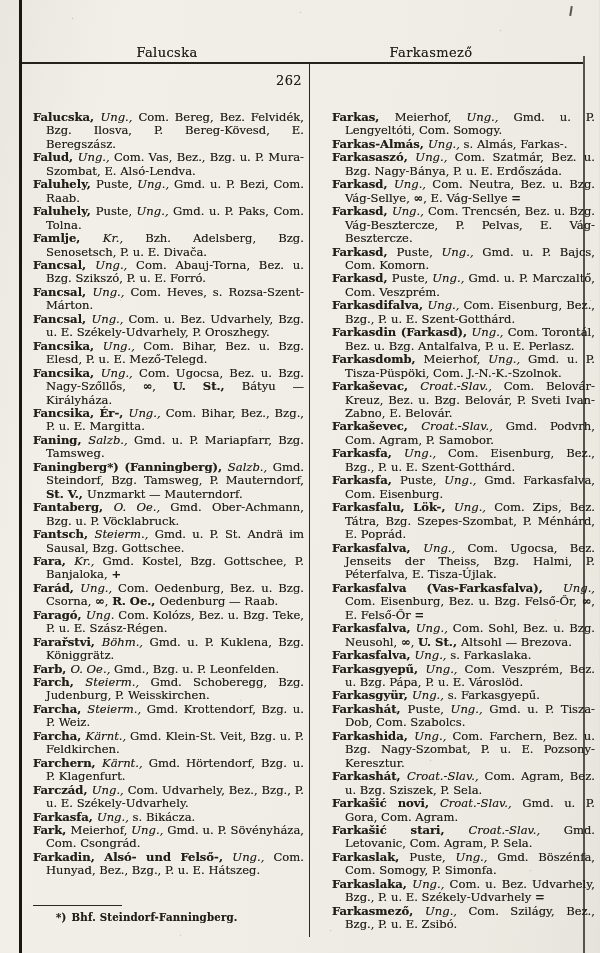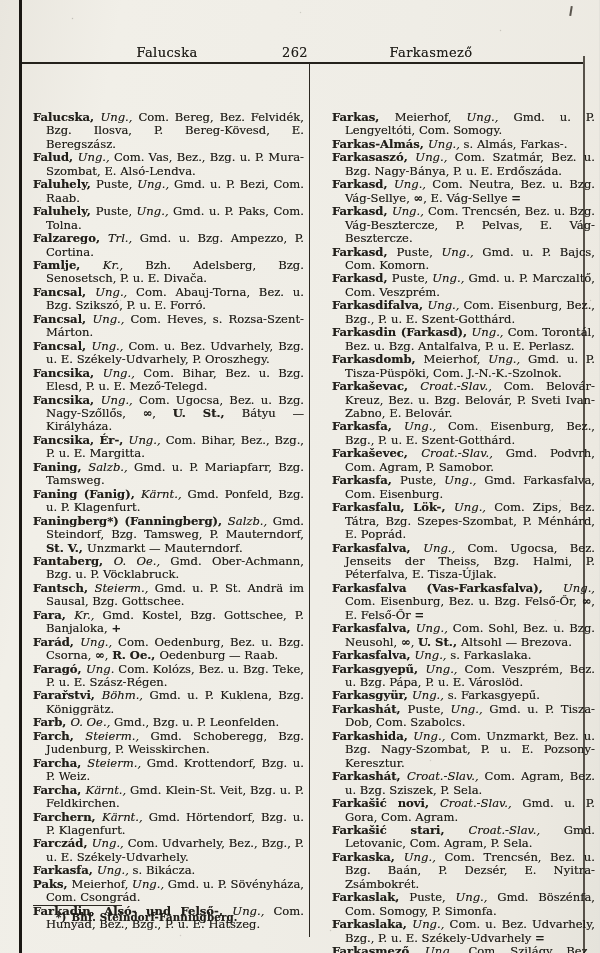--- a/index.html
+++ b/index.html
@@ -3,21 +3,21 @@
 <meta charset="utf-8">
 <style>
   html,body{margin:0;padding:0;}
   body{width:600px;height:953px;overflow:hidden;background:#e4e2db;}
   .page{position:absolute;left:0;top:0;width:599px;height:953px;
     background:linear-gradient(100deg,#e9e6de 0%,#f1efe8 16%,#efede6 55%,#ece9e1 88%,#e5e3db 100%);
     font-family:"DejaVu Serif","Liberation Serif",serif;color:#211f1a;}
   .hdr{position:absolute;top:45px;font-size:13px;letter-spacing:.4px;text-align:center;
     text-shadow:0 0 .3px rgba(20,18,14,.6);}
   .hdr-left{left:87px;width:160px;}
-  .hdr-center{left:255px;width:80px;}
+  .hdr-center{left:249px;width:80px;margin-top:28px;}
   .hdr-right{left:350px;width:162px;}
   .rule-top{position:absolute;left:21px;top:62px;width:563px;height:2px;background:#25221c;}
   .border-left{position:absolute;left:19px;top:0;width:3px;height:953px;background:#1a1713;}
   .border-right{position:absolute;left:583px;top:56px;width:2px;height:897px;background:#57524a;}
   .divider{position:absolute;left:309px;top:63px;width:1.4px;height:874px;background:#2c2822;}
   .col{position:absolute;top:69px;margin-top:42px;}
   .col-left{left:33px;width:271px;}
   .col-right{left:332px;width:263px;}
   .entry{margin:0;text-align:justify;text-indent:-13px;padding-left:13px;
     font-size:11.6px;line-height:13.45px;text-shadow:0 0 .3px rgba(25,22,17,.55);}
@@ -55,75 +55,72 @@
   <div class="rule-top"></div>
   <div class="border-left"></div>
   <div class="border-right"></div>
   <div class="divider"></div>
 
   <div class="col col-left">
       <p class="entry"><span class="seg-b">Falucska, </span><span class="seg-i">Ung., </span><span class="seg-r">Com. Bereg, Bez. Felvidék, Bzg. Ilosva, P. Bereg-Kövesd, E. Beregszász.</span></p>
       <p class="entry"><span class="seg-b">Falud, </span><span class="seg-i">Ung., </span><span class="seg-r">Com. Vas, Bez., Bzg. u. P. Mura-Szombat, E. Alsó-Lendva.</span></p>
       <p class="entry"><span class="seg-b">Faluhely, </span><span class="seg-r">Puste, </span><span class="seg-i">Ung., </span><span class="seg-r">Gmd. u. P. Bezi, Com. Raab.</span></p>
       <p class="entry"><span class="seg-b">Faluhely, </span><span class="seg-r">Puste, </span><span class="seg-i">Ung., </span><span class="seg-r">Gmd. u. P. Paks, Com. Tolna.</span></p>
-      <p class="entry"><span class="seg-b">Falzarego, </span><span class="seg-i">Trl., </span><span class="seg-r">Gmd. u. Bzg. Ampezzo, P. Cortina.</span></p>
       <p class="entry"><span class="seg-b">Famlje, </span><span class="seg-i">Kr., </span><span class="seg-r">Bzh. Adelsberg, Bzg. Senosetsch, P. u. E. Divača.</span></p>
       <p class="entry"><span class="seg-b">Fancsal, </span><span class="seg-i">Ung., </span><span class="seg-r">Com. Abauj-Torna, Bez. u. Bzg. Szikszó, P. u. E. Forró.</span></p>
       <p class="entry"><span class="seg-b">Fancsal, </span><span class="seg-i">Ung., </span><span class="seg-r">Com. Heves, s. Rozsa-Szent-Márton.</span></p>
       <p class="entry"><span class="seg-b">Fancsal, </span><span class="seg-i">Ung., </span><span class="seg-r">Com. u. Bez. Udvarhely, Bzg. u. E. Székely-Udvarhely, P. Oroszhegy.</span></p>
       <p class="entry"><span class="seg-b">Fancsika, </span><span class="seg-i">Ung., </span><span class="seg-r">Com. Bihar, Bez. u. Bzg. Elesd, P. u. E. Mező-Telegd.</span></p>
       <p class="entry"><span class="seg-b">Fancsika, </span><span class="seg-i">Ung., </span><span class="seg-r">Com. Ugocsa, Bez. u. Bzg. Nagy-Szőllős, </span><span class="seg-sym">∞</span><span class="seg-r">, </span><span class="seg-b">U. St., </span><span class="seg-r">Bátyu — Királyháza.</span></p>
       <p class="entry"><span class="seg-b">Fancsika, Ér-, </span><span class="seg-i">Ung., </span><span class="seg-r">Com. Bihar, Bez., Bzg., P. u. E. Margitta.</span></p>
       <p class="entry"><span class="seg-b">Faning, </span><span class="seg-i">Salzb., </span><span class="seg-r">Gmd. u. P. Mariapfarr, Bzg. Tamsweg.</span></p>
-      <p class="entry"><span class="seg-b">Faning (Fanig), </span><span class="seg-i">Kärnt., </span><span class="seg-r">Gmd. Ponfeld, Bzg. u. P. Klagenfurt.</span></p>
       <p class="entry"><span class="seg-b">Faningberg*) (Fanningberg), </span><span class="seg-i">Salzb., </span><span class="seg-r">Gmd. Steindorf, Bzg. Tamsweg, P. Mauterndorf, </span><span class="seg-b">St. V., </span><span class="seg-r">Unzmarkt — Mauterndorf.</span></p>
       <p class="entry"><span class="seg-b">Fantaberg, </span><span class="seg-i">O. Oe., </span><span class="seg-r">Gmd. Ober-Achmann, Bzg. u. P. Vöcklabruck.</span></p>
       <p class="entry"><span class="seg-b">Fantsch, </span><span class="seg-i">Steierm., </span><span class="seg-r">Gmd. u. P. St. Andrä im Sausal, Bzg. Gottschee.</span></p>
       <p class="entry"><span class="seg-b">Fara, </span><span class="seg-i">Kr., </span><span class="seg-r">Gmd. Kostel, Bzg. Gottschee, P. Banjaloka, </span><span class="seg-sym">+</span></p>
       <p class="entry"><span class="seg-b">Farád, </span><span class="seg-i">Ung., </span><span class="seg-r">Com. Oedenburg, Bez. u. Bzg. Csorna, </span><span class="seg-sym">∞</span><span class="seg-r">, </span><span class="seg-b">R. Oe., </span><span class="seg-r">Oedenburg — Raab.</span></p>
       <p class="entry"><span class="seg-b">Faragó, </span><span class="seg-i">Ung. </span><span class="seg-r">Com. Kolózs, Bez. u. Bzg. Teke, P. u. E. Szász-Régen.</span></p>
       <p class="entry"><span class="seg-b">Farařstvi, </span><span class="seg-i">Böhm., </span><span class="seg-r">Gmd. u. P. Kuklena, Bzg. Königgrätz.</span></p>
       <p class="entry"><span class="seg-b">Farb, </span><span class="seg-i">O. Oe., </span><span class="seg-r">Gmd., Bzg. u. P. Leonfelden.</span></p>
       <p class="entry"><span class="seg-b">Farch, </span><span class="seg-i">Steierm., </span><span class="seg-r">Gmd. Schoberegg, Bzg. Judenburg, P. Weisskirchen.</span></p>
       <p class="entry"><span class="seg-b">Farcha, </span><span class="seg-i">Steierm., </span><span class="seg-r">Gmd. Krottendorf, Bzg. u. P. Weiz.</span></p>
       <p class="entry"><span class="seg-b">Farcha, </span><span class="seg-i">Kärnt., </span><span class="seg-r">Gmd. Klein-St. Veit, Bzg. u. P. Feldkirchen.</span></p>
       <p class="entry"><span class="seg-b">Farchern, </span><span class="seg-i">Kärnt., </span><span class="seg-r">Gmd. Hörtendorf, Bzg. u. P. Klagenfurt.</span></p>
       <p class="entry"><span class="seg-b">Farczád, </span><span class="seg-i">Ung., </span><span class="seg-r">Com. Udvarhely, Bez., Bzg., P. u. E. Székely-Udvarhely.</span></p>
       <p class="entry"><span class="seg-b">Farkasfa, </span><span class="seg-i">Ung., </span><span class="seg-r">s. Bikácza.</span></p>
-      <p class="entry"><span class="seg-b">Paks, </span><span class="seg-r">Meierhof, </span><span class="seg-i">Ung., </span><span class="seg-r">Gmd. u. P. Sövényháza, Com. Csongrád.</span></p>
+      <p class="entry"><span class="seg-b">Fark, </span><span class="seg-r">Meierhof, </span><span class="seg-i">Ung., </span><span class="seg-r">Gmd. u. P. Sövényháza, Com. Csongrád.</span></p>
       <p class="entry"><span class="seg-b">Farkadin, Alsó- und Felső-, </span><span class="seg-i">Ung., </span><span class="seg-r">Com. Hunyad, Bez., Bzg., P. u. E. Hátszeg.</span></p>
     </div>
   <div class="col col-right">
       <p class="entry"><span class="seg-b">Farkas, </span><span class="seg-r">Meierhof, </span><span class="seg-i">Ung., </span><span class="seg-r">Gmd. u. P. Lengyeltóti, Com. Somogy.</span></p>
       <p class="entry"><span class="seg-b">Farkas-Almás, </span><span class="seg-i">Ung., </span><span class="seg-r">s. Almás, Farkas-.</span></p>
       <p class="entry"><span class="seg-b">Farkasaszó, </span><span class="seg-i">Ung., </span><span class="seg-r">Com. Szatmár, Bez. u. Bzg. Nagy-Bánya, P. u. E. Erdőszáda.</span></p>
       <p class="entry"><span class="seg-b">Farkasd, </span><span class="seg-i">Ung., </span><span class="seg-r">Com. Neutra, Bez. u. Bzg. Vág-Sellye, </span><span class="seg-sym">∞</span><span class="seg-r">, E. Vág-Sellye </span><span class="seg-sym">=</span></p>
       <p class="entry"><span class="seg-b">Farkasd, </span><span class="seg-i">Ung., </span><span class="seg-r">Com. Trencsén, Bez. u. Bzg. Vág-Besztercze, P. Pelvas, E. Vág-Besztercze.</span></p>
       <p class="entry"><span class="seg-b">Farkasd, </span><span class="seg-r">Puste, </span><span class="seg-i">Ung., </span><span class="seg-r">Gmd. u. P. Bajcs, Com. Komorn.</span></p>
       <p class="entry"><span class="seg-b">Farkasd, </span><span class="seg-r">Puste, </span><span class="seg-i">Ung., </span><span class="seg-r">Gmd. u. P. Marczaltő, Com. Veszprém.</span></p>
       <p class="entry"><span class="seg-b">Farkasdifalva, </span><span class="seg-i">Ung., </span><span class="seg-r">Com. Eisenburg, Bez., Bzg., P. u. E. Szent-Gotthárd.</span></p>
       <p class="entry"><span class="seg-b">Farkasdin (Farkasd), </span><span class="seg-i">Ung., </span><span class="seg-r">Com. Torontál, Bez. u. Bzg. Antalfalva, P. u. E. Perlasz.</span></p>
       <p class="entry"><span class="seg-b">Farkasdomb, </span><span class="seg-r">Meierhof, </span><span class="seg-i">Ung., </span><span class="seg-r">Gmd. u. P. Tisza-Püspöki, Com. J.-N.-K.-Szolnok.</span></p>
       <p class="entry"><span class="seg-b">Farkaševac, </span><span class="seg-i">Croat.-Slav., </span><span class="seg-r">Com. Belovár-Kreuz, Bez. u. Bzg. Belovár, P. Sveti Ivan-Zabno, E. Belovár.</span></p>
+      <p class="entry"><span class="seg-b">Farkaševec, </span><span class="seg-i">Croat.-Slav., </span><span class="seg-r">Gmd. Podvrh, Com. Agram, P. Samobor.</span></p>
       <p class="entry"><span class="seg-b">Farkasfa, </span><span class="seg-i">Ung., </span><span class="seg-r">Com. Eisenburg, Bez., Bzg., P. u. E. Szent-Gotthárd.</span></p>
-      <p class="entry"><span class="seg-b">Farkaševec, </span><span class="seg-i">Croat.-Slav., </span><span class="seg-r">Gmd. Podvrh, Com. Agram, P. Samobor.</span></p>
       <p class="entry"><span class="seg-b">Farkasfa, </span><span class="seg-r">Puste, </span><span class="seg-i">Ung., </span><span class="seg-r">Gmd. Farkasfalva, Com. Eisenburg.</span></p>
       <p class="entry"><span class="seg-b">Farkasfalu, Lök-, </span><span class="seg-i">Ung., </span><span class="seg-r">Com. Zips, Bez. Tátra, Bzg. Szepes-Szombat, P. Ménhárd, E. Poprád.</span></p>
       <p class="entry"><span class="seg-b">Farkasfalva, </span><span class="seg-i">Ung., </span><span class="seg-r">Com. Ugocsa, Bez. Jenseits der Theiss, Bzg. Halmi, P. Péterfalva, E. Tisza-Újlak.</span></p>
       <p class="entry"><span class="seg-b">Farkasfalva (Vas-Farkasfalva), </span><span class="seg-i">Ung., </span><span class="seg-r">Com. Eisenburg, Bez. u. Bzg. Felső-Őr, </span><span class="seg-sym">∞</span><span class="seg-r">, E. Felső-Őr </span><span class="seg-sym">=</span></p>
       <p class="entry"><span class="seg-b">Farkasfalva, </span><span class="seg-i">Ung., </span><span class="seg-r">Com. Sohl, Bez. u. Bzg. Neusohl, </span><span class="seg-sym">∞</span><span class="seg-r">, </span><span class="seg-b">U. St., </span><span class="seg-r">Altsohl — Brezova.</span></p>
       <p class="entry"><span class="seg-b">Farkasfalva, </span><span class="seg-i">Ung., </span><span class="seg-r">s. Farkaslaka.</span></p>
       <p class="entry"><span class="seg-b">Farkasgyepű, </span><span class="seg-i">Ung., </span><span class="seg-r">Com. Veszprém, Bez. u. Bzg. Pápa, P. u. E. Városlöd.</span></p>
       <p class="entry"><span class="seg-b">Farkasgyür, </span><span class="seg-i">Ung., </span><span class="seg-r">s. Farkasgyepű.</span></p>
       <p class="entry"><span class="seg-b">Farkashát, </span><span class="seg-r">Puste, </span><span class="seg-i">Ung., </span><span class="seg-r">Gmd. u. P. Tisza-Dob, Com. Szabolcs.</span></p>
-      <p class="entry"><span class="seg-b">Farkashida, </span><span class="seg-i">Ung., </span><span class="seg-r">Com. Unzmarkt, Bez. u. Bzg. Nagy-Szombat, P. u. E. Pozsony-Keresztur.</span></p>
+      <p class="entry"><span class="seg-b">Farkashida, </span><span class="seg-i">Ung., </span><span class="seg-r">Com. Farchern, Bez. u. Bzg. Nagy-Szombat, P. u. E. Pozsony-Keresztur.</span></p>
       <p class="entry"><span class="seg-b">Farkashát, </span><span class="seg-i">Croat.-Slav., </span><span class="seg-r">Com. Agram, Bez. u. Bzg. Sziszek, P. Sela.</span></p>
       <p class="entry"><span class="seg-b">Farkašić novi, </span><span class="seg-i">Croat.-Slav., </span><span class="seg-r">Gmd. u. P. Gora, Com. Agram.</span></p>
       <p class="entry"><span class="seg-b">Farkašić stari, </span><span class="seg-i">Croat.-Slav., </span><span class="seg-r">Gmd. Letovanic, Com. Agram, P. Sela.</span></p>
-      <p class="entry"><span class="seg-b">Farkaska, </span><span class="seg-i">Ung., </span><span class="seg-r">Com. Trencsén, Bez. u. Bzg. Baán, P. Dezsér, E. Nyitra-Zsámbokrét.</span></p>
       <p class="entry"><span class="seg-b">Farkaslak, </span><span class="seg-r">Puste, </span><span class="seg-i">Ung., </span><span class="seg-r">Gmd. Böszénfa, Com. Somogy, P. Simonfa.</span></p>
       <p class="entry"><span class="seg-b">Farkaslaka, </span><span class="seg-i">Ung., </span><span class="seg-r">Com. u. Bez. Udvarhely, Bzg., P. u. E. Székely-Udvarhely </span><span class="seg-sym">=</span></p>
       <p class="entry"><span class="seg-b">Farkasmező, </span><span class="seg-i">Ung., </span><span class="seg-r">Com. Szilágy, Bez., Bzg., P. u. E. Zsibó.</span></p>
     </div>
 
   <div class="footnote-sep"></div>
   <div class="footnote">
     <span class="fn-marker">*)</span><span class="fn-text">Bhf. Steindorf-Fanningberg.</span>
   </div>
 

